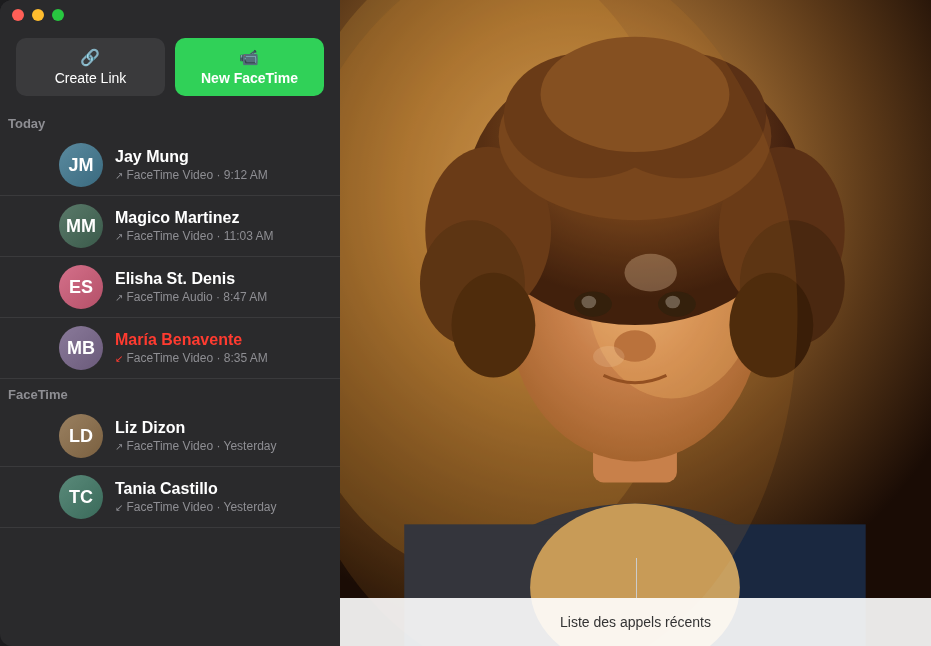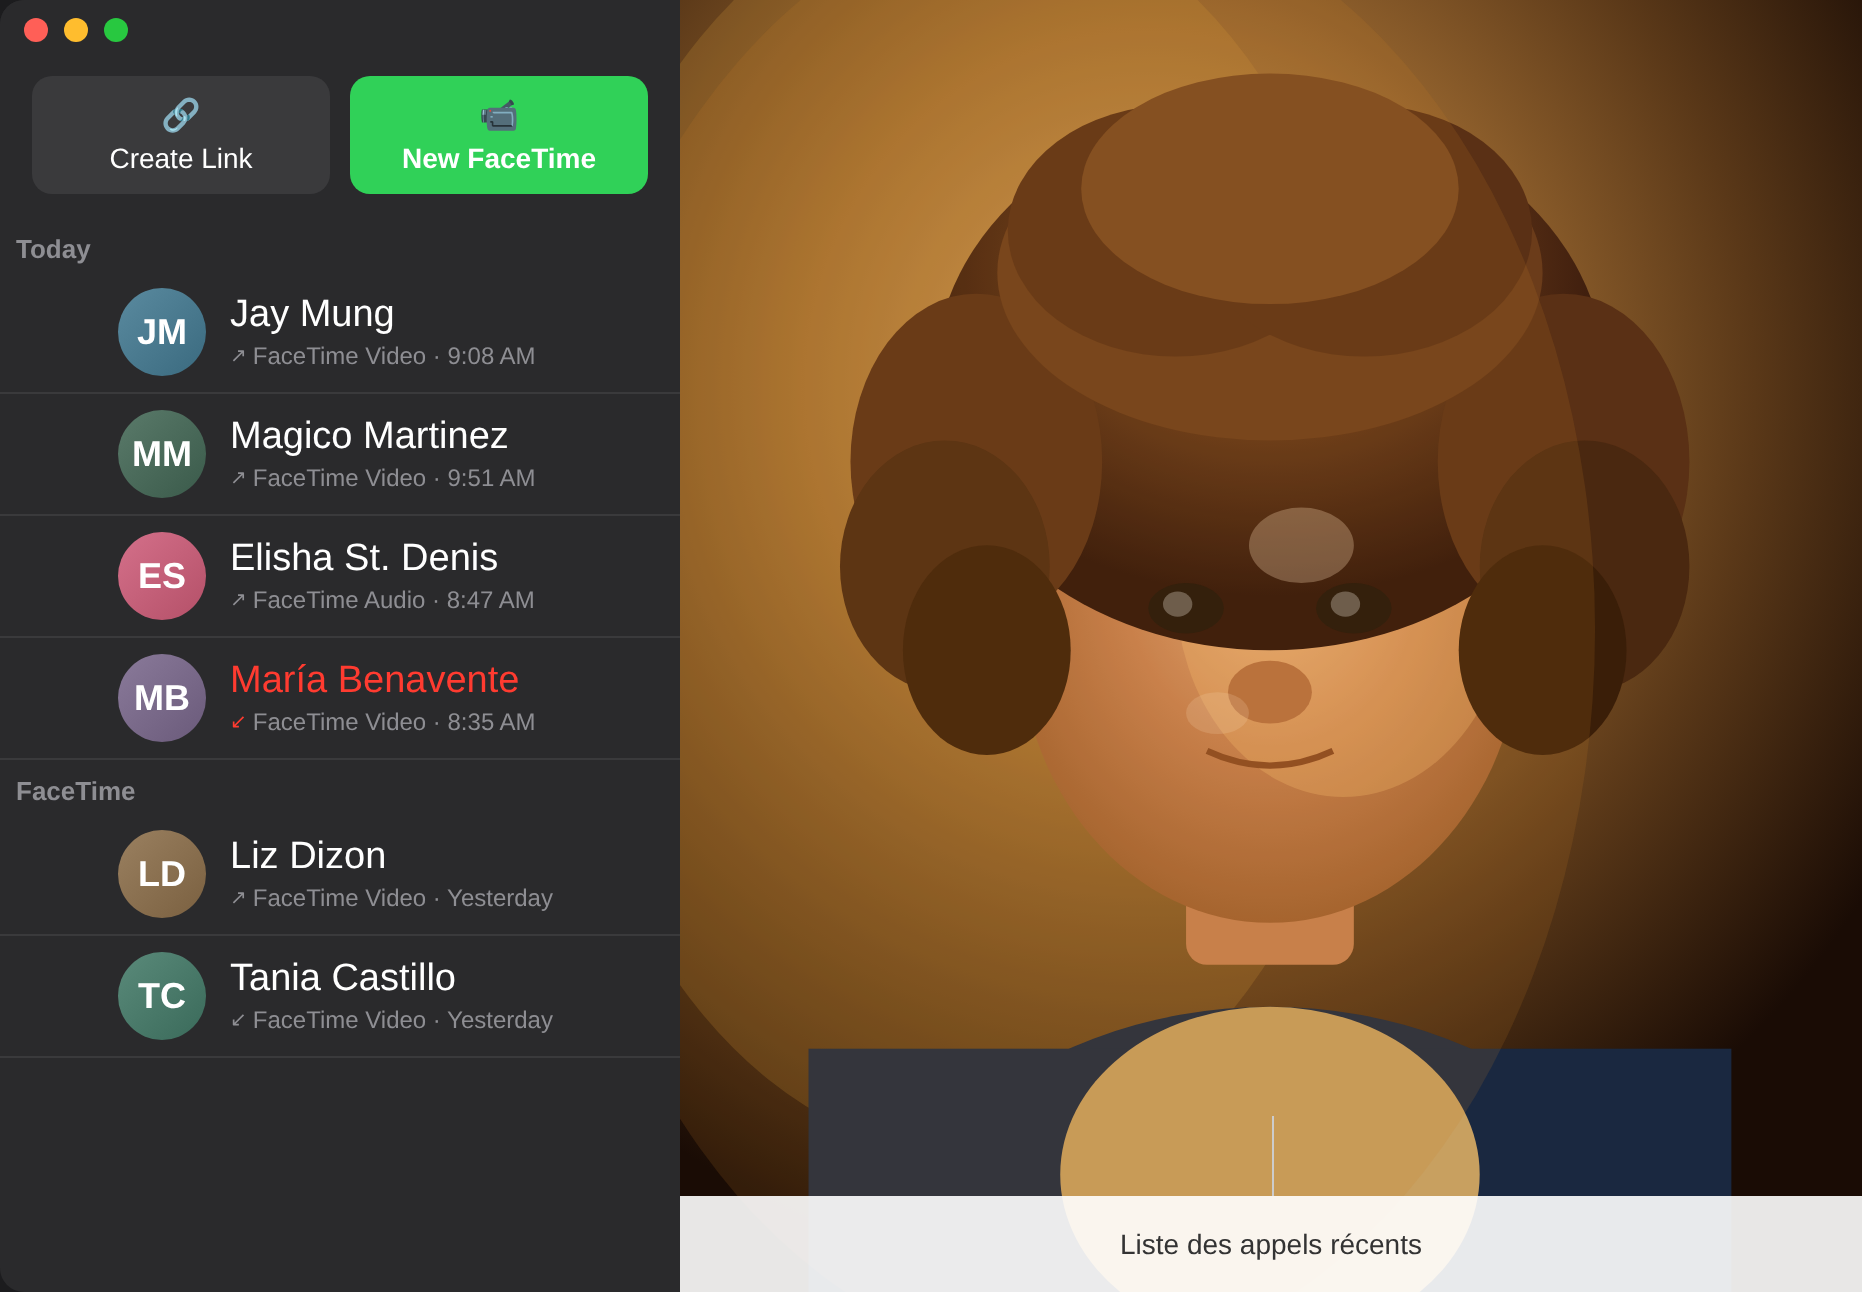--- a/index.html
+++ b/index.html
@@ -128,22 +128,22 @@
       font-size: 18px;
       font-weight: 600;
       color: #fff;
       margin-left: 43px;
     }
 
     .call-info {
       flex: 1;
     }
     .call-name {
-      font-size: 19px;
-      font-weight: 400;
+      font-size: 16px;
+      font-weight: 700;
       color: #fff;
     }
     .call-name.missed {
       color: #ff3b30;
     }
     .call-detail {
       font-size: 12px;
       color: #8e8e93;
       margin-top: 2px;
       display: flex;
@@ -313,32 +313,32 @@
   <div class="call-list">
 
     <div class="section-label">Today</div>
 
     <div class="call-item">
       <div class="avatar av-jay">JM</div>
       <div class="call-info">
         <div class="call-name">Jay Mung</div>
         <div class="call-detail">
           <span class="call-arrow">↗</span>
-          <span>FaceTime Video · 9:08 AM</span>
+          <span>FaceTime Video · 9:12 AM</span>
         </div>
       </div>
     </div>
 
     <div class="call-item">
       <div class="avatar av-magico">MM</div>
       <div class="call-info">
         <div class="call-name">Magico Martinez</div>
         <div class="call-detail">
           <span class="call-arrow">↗</span>
-          <span>FaceTime Video · 9:51 AM</span>
+          <span>FaceTime Video · 11:03 AM</span>
         </div>
       </div>
     </div>
 
     <div class="call-item">
       <div class="avatar av-elisha">ES</div>
       <div class="call-info">
         <div class="call-name">Elisha St. Denis</div>
         <div class="call-detail">
           <span class="call-arrow">↗</span>

